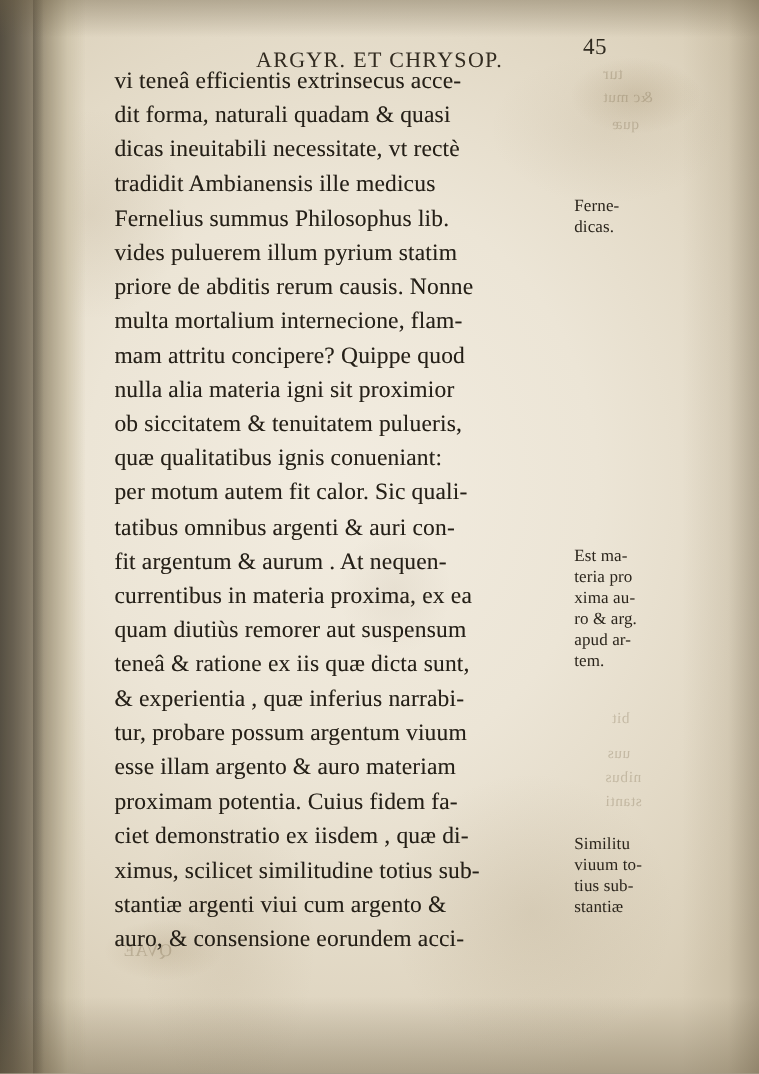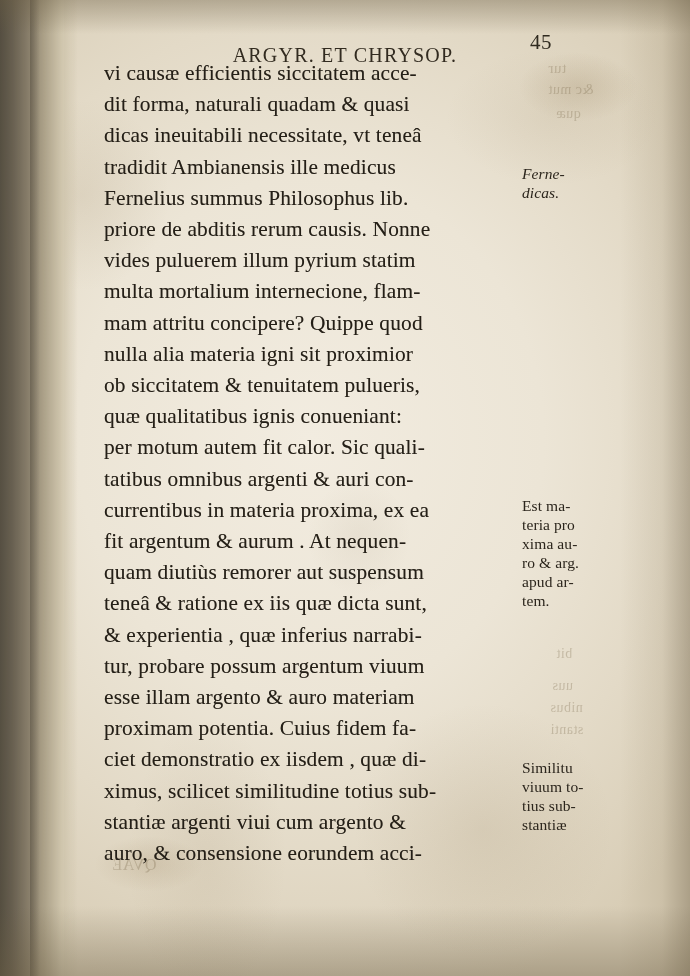--- a/index.html
+++ b/index.html
@@ -127,21 +127,21 @@
     position: absolute;
     left: 522px;
     width: 92px;
     color: #2b251c;
     font-size: 15.5px;
     line-height: 19px;
     letter-spacing: 0.1px;
   }
   .marginalia .mln { white-space: nowrap; }
 
-  .note-fernelius { top: 164px; font-style: italic; }
+  .note-fernelius { top: 178px; }
   .note-materia   { top: 496px; }
   .note-similitudo{ top: 758px; }
 
   .smudge {
     position: absolute;
     border-radius: 50%;
     pointer-events: none;
   }
 </style>
 </head>
@@ -168,36 +168,36 @@
     <span class="bleed" style="top:856px; left:112px; font-size:16px;">QVAE</span>
   </div>
 
   <div class="headline">
     <span class="small-caps">ARGYR. ET CHRYSOP.</span>
   </div>
 
   <div class="folio">45</div>
 
   <div class="body-col">
-    <p class="ln">vi causæ efficientis siccitatem acce-</p>
+    <p class="ln">vi teneâ efficientis extrinsecus acce-</p>
     <p class="ln">dit forma, naturali quadam &amp; quasi</p>
-    <p class="ln">dicas ineuitabili necessitate, vt teneâ</p>
+    <p class="ln">dicas ineuitabili necessitate, vt rectè</p>
     <p class="ln">tradidit Ambianensis ille medicus</p>
     <p class="ln">Fernelius summus Philosophus lib.</p>
+    <p class="ln">vides puluerem illum pyrium statim</p>
     <p class="ln">priore de abditis rerum causis. Nonne</p>
-    <p class="ln">vides puluerem illum pyrium statim</p>
     <p class="ln">multa mortalium internecione, flam-</p>
     <p class="ln">mam attritu concipere? Quippe quod</p>
     <p class="ln">nulla alia materia igni sit proximior</p>
     <p class="ln">ob siccitatem &amp; tenuitatem pulueris,</p>
     <p class="ln">quæ qualitatibus ignis conueniant:</p>
     <p class="ln">per motum autem fit calor. Sic quali-</p>
     <p class="ln">tatibus omnibus argenti &amp; auri con-</p>
+    <p class="ln">fit argentum &amp; aurum .   At nequen-</p>
     <p class="ln">currentibus in materia proxima, ex ea</p>
-    <p class="ln">fit argentum &amp; aurum .   At nequen-</p>
     <p class="ln">quam diutiùs remorer aut suspensum</p>
     <p class="ln">teneâ &amp; ratione ex iis quæ dicta sunt,</p>
     <p class="ln">&amp; experientia , quæ inferius narrabi-</p>
     <p class="ln">tur, probare possum argentum viuum</p>
     <p class="ln">esse illam argento &amp; auro materiam</p>
     <p class="ln">proximam potentia.  Cuius fidem fa-</p>
     <p class="ln">ciet demonstratio ex iisdem , quæ di-</p>
     <p class="ln">ximus, scilicet similitudine totius sub-</p>
     <p class="ln">stantiæ argenti viui cum argento &amp;</p>
     <p class="ln">auro, &amp; consensione eorundem acci-</p>

